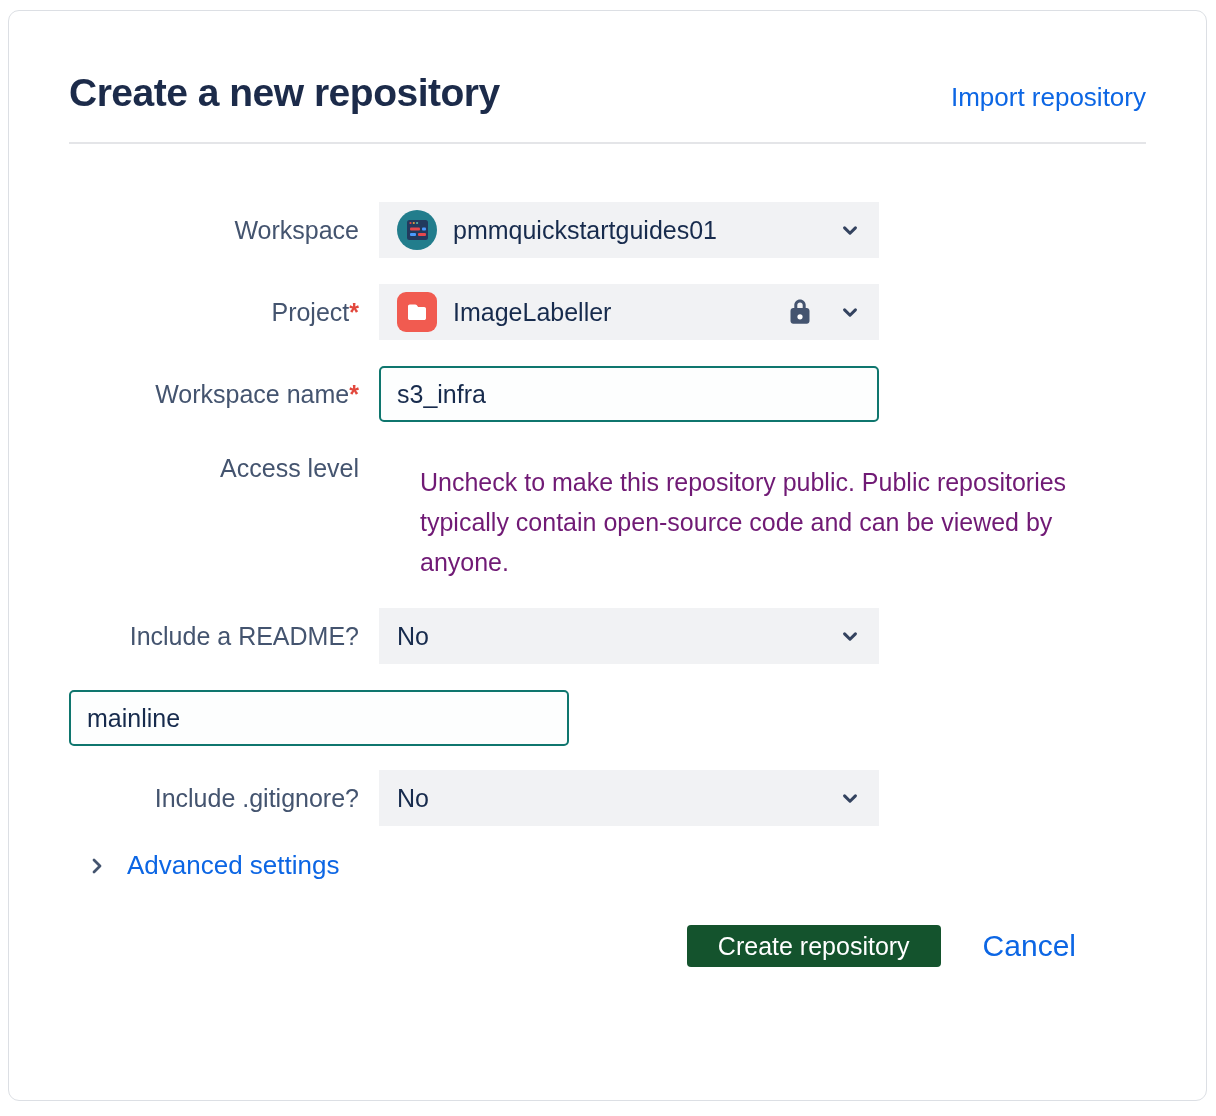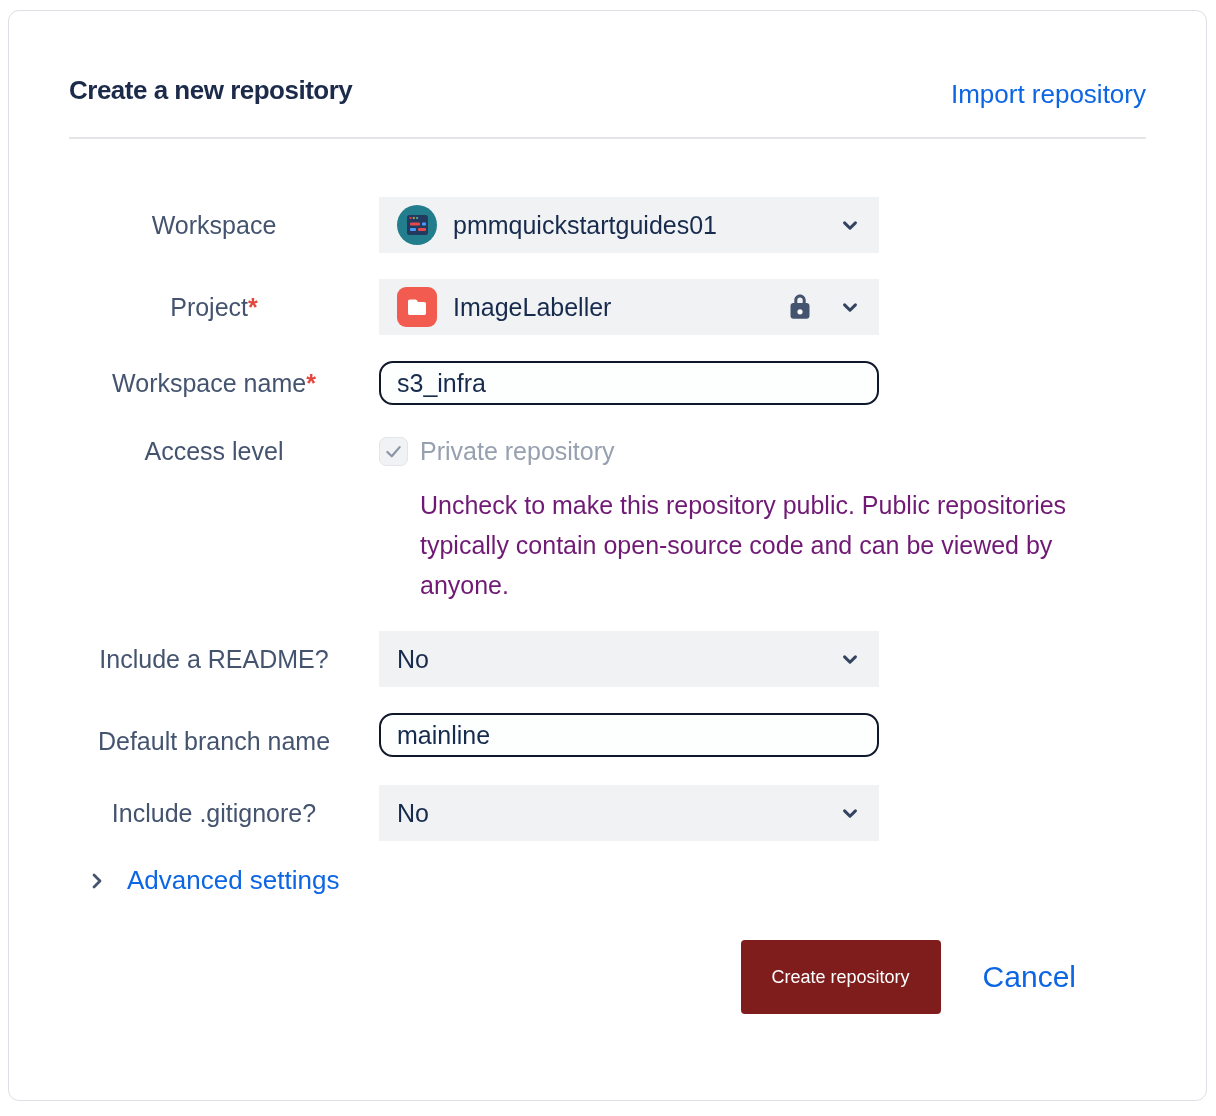--- a/index.html
+++ b/index.html
@@ -18,21 +18,21 @@
     border: 1px solid #DCDFE4;
     border-radius: 11px;
   }
   .header {
     display: flex;
     justify-content: space-between;
     align-items: center;
     padding: 60px 60px 0 60px;
   }
   .title {
-    font-size: 26px;
+    font-size: 39px;
     font-weight: 700;
     letter-spacing: -0.5px;
     color: #1C2B4A;
   }
   .import-link {
     font-size: 26px;
     color: #0C66E4;
     text-decoration: none;
     cursor: pointer;
     margin-top: 8px;
@@ -46,21 +46,21 @@
 
   .row {
     display: flex;
     align-items: center;
     margin-bottom: 26px;
   }
   .row.top-align { align-items: flex-start; }
   .label {
     width: 310px;
     flex: 0 0 310px;
-    text-align: center;
+    text-align: right;
     padding-right: 20px;
     font-size: 25px;
     line-height: 40px;
     color: #44546F;
     font-weight: 400;
   }
   .row.top-align .label { padding-top: 8px; }
   .req { color: #E2483D; font-weight: 600; }
   .control { width: 500px; flex: 0 0 500px; }
 
@@ -80,24 +80,24 @@
     flex: 1 1 auto;
     white-space: nowrap;
     overflow: hidden;
   }
   .select .avatar { margin-right: 16px; flex: 0 0 auto; display: flex; }
   .select .lock { margin-right: 22px; flex: 0 0 auto; display: flex; }
   .chevron { flex: 0 0 auto; display: flex; }
 
   .text-input {
     width: 500px;
-    height: 44px;
+    height: 56px;
     background: #FDFEFE;
-    border: 2px solid #0f172a;
-    border-radius: 14px;
+    border: 2px solid #0f766e;
+    border-radius: 5px;
     font-family: "Liberation Sans", sans-serif;
     font-size: 25px;
     color: #172B4D;
     padding: 0 16px;
     outline: none;
   }
 
   .access-row { margin-bottom: 0; align-items: flex-start; }
   .checkbox-line { display: flex; align-items: center; height: 40px; }
   .checkbox {
@@ -137,27 +137,27 @@
     text-align: right;
   }
 
   .actions {
     display: flex;
     align-items: center;
     justify-content: flex-end;
     margin: 44px 56px 0 0;
   }
   .btn-primary {
-    height: 74px;
-    background: #7f1d1d;
+    height: 42px;
+    background: #14532d;
     color: #ffffff;
     border: none;
     border-radius: 4px;
     font-family: "Liberation Sans", sans-serif;
-    font-size: 18px;
+    font-size: 25px;
     padding: 0 31px;
     cursor: pointer;
   }
   .cancel-link {
     font-size: 30px;
     color: #0C66E4;
     text-decoration: none;
     cursor: pointer;
     margin-left: 42px;
     margin-right: 14px;
@@ -233,48 +233,39 @@
     <div class="row">
       <div class="label"><span>Workspace name</span><span class="req">*</span></div>
       <div class="control">
         <input class="text-input" type="text" value="s3_infra" style="">
       </div>
     </div>
 
     <div class="row access-row">
       <div class="label"><span>Access level</span></div>
       <div class="control" style="flex-basis: 700px; width: 700px;">
-        <div class="checkbox-line">
-          <span class="checkbox">
-            <svg width="21" height="21" viewBox="0 0 24 24" fill="none">
-              <polyline points="5,12.5 10,17.5 19,7" stroke="#8C96A8" stroke-width="2.6" stroke-linecap="round" stroke-linejoin="round"></polyline>
-            </svg>
-          </span>
-          <span class="checkbox-label">Private repository</span>
-        </div>
         <div class="help-text">Uncheck to make this repository public. Public repositories typically contain open-source code and can be viewed by anyone.</div>
       </div>
     </div>
 
     <div class="row">
       <div class="label"><span>Include a README?</span></div>
       <div class="control">
         <div class="select">
           <span class="value">No</span>
           <span class="chevron">
             <svg width="26" height="26" viewBox="0 0 24 24" fill="none">
               <polyline points="7,10 12,15 17,10" stroke="#34435F" stroke-width="2.8" stroke-linecap="round" stroke-linejoin="round"></polyline>
             </svg>
           </span>
         </div>
       </div>
     </div>
 
     <div class="row top-align branch-row">
-      <div class="label"><span>Default branch name</span></div>
       <div class="control">
         <input class="text-input" type="text" value="mainline" style="">
       </div>
     </div>
 
     <div class="row" style="margin-bottom: 0;">
       <div class="label"><span>Include .gitignore?</span></div>
       <div class="control">
         <div class="select">
           <span class="value">No</span>

